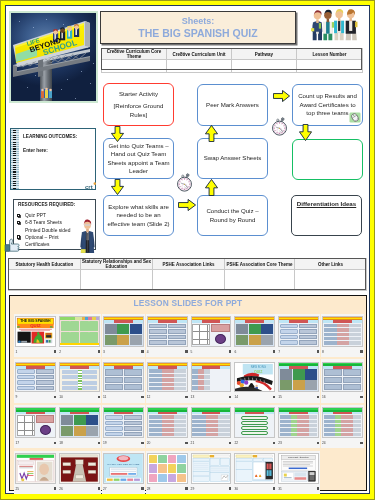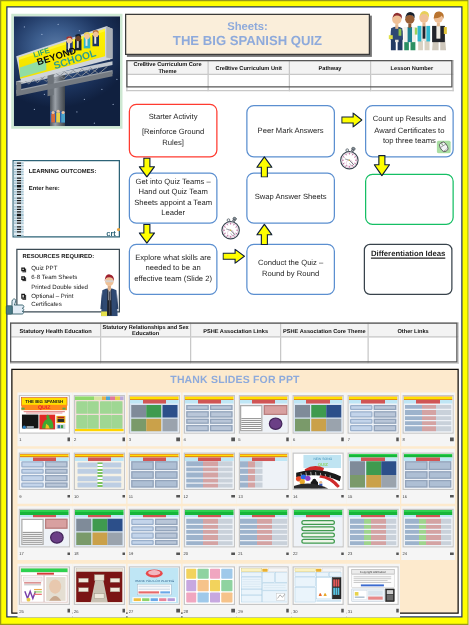--- a/index.html
+++ b/index.html
@@ -605,21 +605,21 @@
       <td></td>
       <td></td>
       <td></td>
       <td></td>
     </tr>
   </tbody>
     </table>
   <div class="grid-outline" style="left:8px;top:258px;width:358px;height:32px"></div>
 
   <div class="slides-panel"></div>
-  <div class="slides-title">THANK SLIDES FOR PPT</div>
+  <div class="slides-title">LESSON SLIDES FOR PPT</div>
   <div id="thumb-grid">
       <div class="cell" style="left: 0px; top: 0px;">
         <div class="thumb t-title hdr-orange"><svg viewBox="0 0 40 30" width="100%" height="100%" preserveAspectRatio="none">
             <rect width="40" height="30" fill="#fff"></rect>
             <rect x="1.2" y="1.2" width="37.6" height="6.4" fill="#ffe000" stroke="#d04a12" stroke-width=".5"></rect>
             <text x="20" y="5.6" text-anchor="middle" font-family="Liberation Sans, sans-serif" font-size="3.6" font-weight="bold" fill="#1a1a1a">THE BIG SPANISH</text>
             <rect x="1.2" y="7.2" width="37.6" height="4.6" fill="#ff8a1a"></rect>
             <text x="20" y="11" text-anchor="middle" font-family="Liberation Sans, sans-serif" font-size="4.4" font-weight="bold" fill="#e8232a">QUIZ</text>
             <rect x="1.2" y="9.6" width="2.6" height="1.6" fill="#5aa84a"></rect>
             <rect x="35" y="9.6" width="2.6" height="1.6" fill="#5aa84a"></rect>

